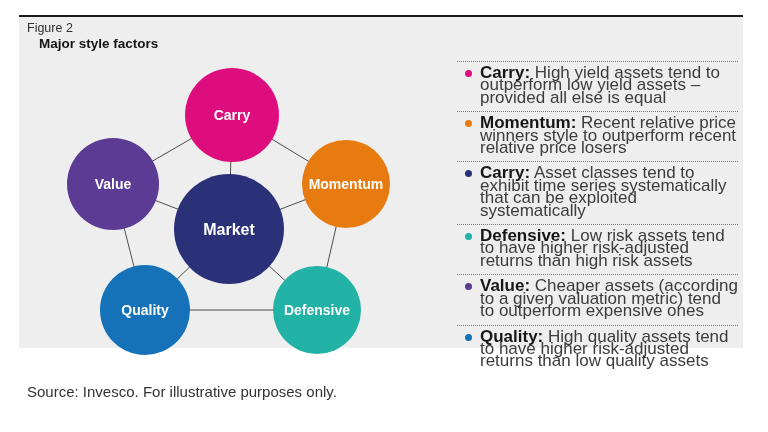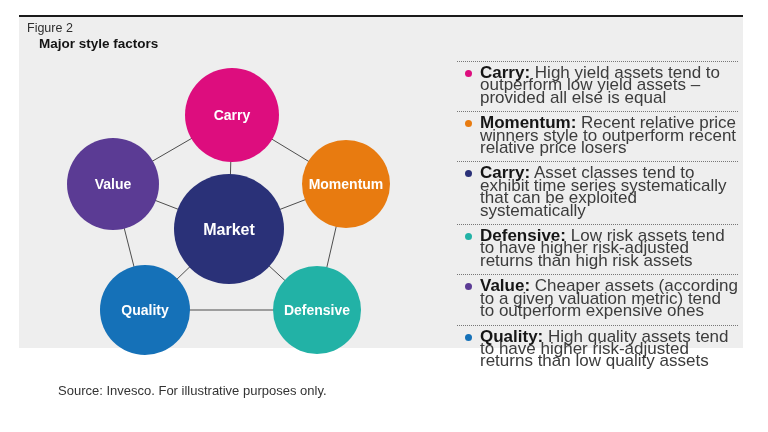--- a/index.html
+++ b/index.html
@@ -67,23 +67,22 @@
     width: 7px; height: 7px;
     border-radius: 50%;
   }
   .legend-item .lbl {
     font-weight: bold;
     color: #161616;
   }
   .source-line {
     position: absolute;
     left: 8px; top: 366px;
-    font-size: 13px;
+    font-size: 15px;
     color: #333333;
-    margin-left: 31px;
   }
 </style>
 </head>
 <body>
 
 <div class="panel">
 
   <div class="fig-head">
     <div class="fig-label">Figure 2</div>
     <div class="fig-title">Major style factors</div>

